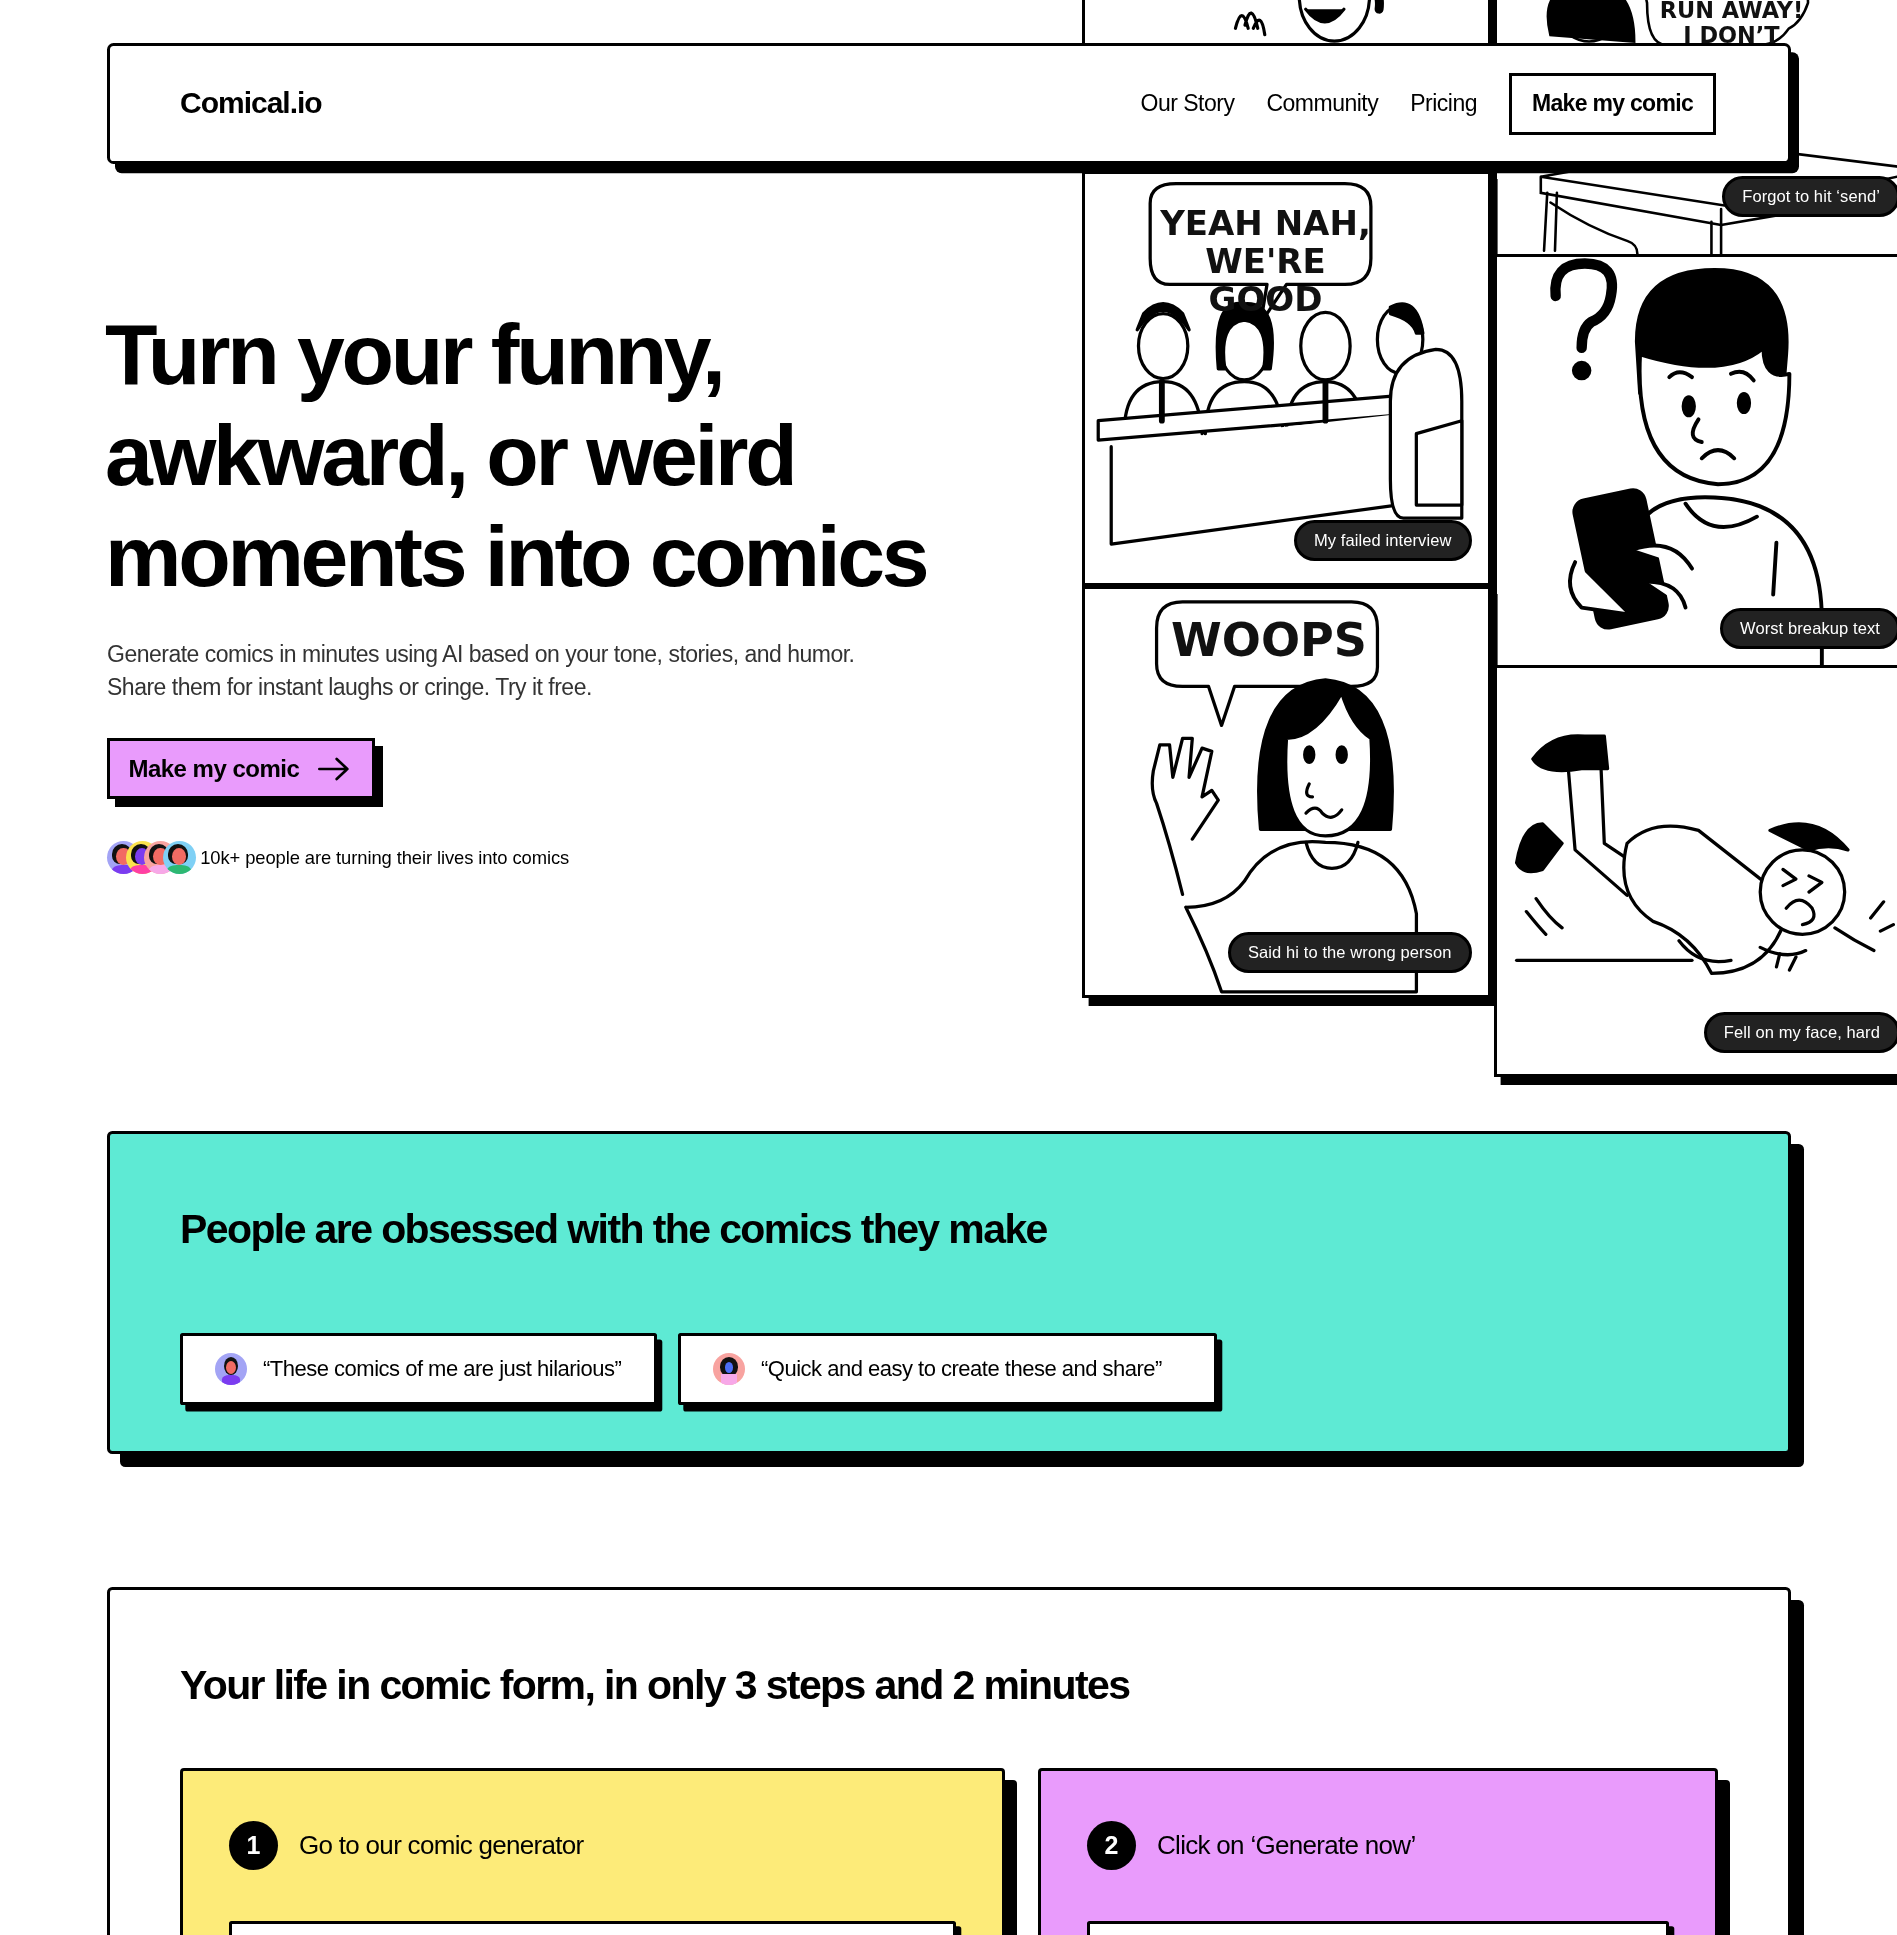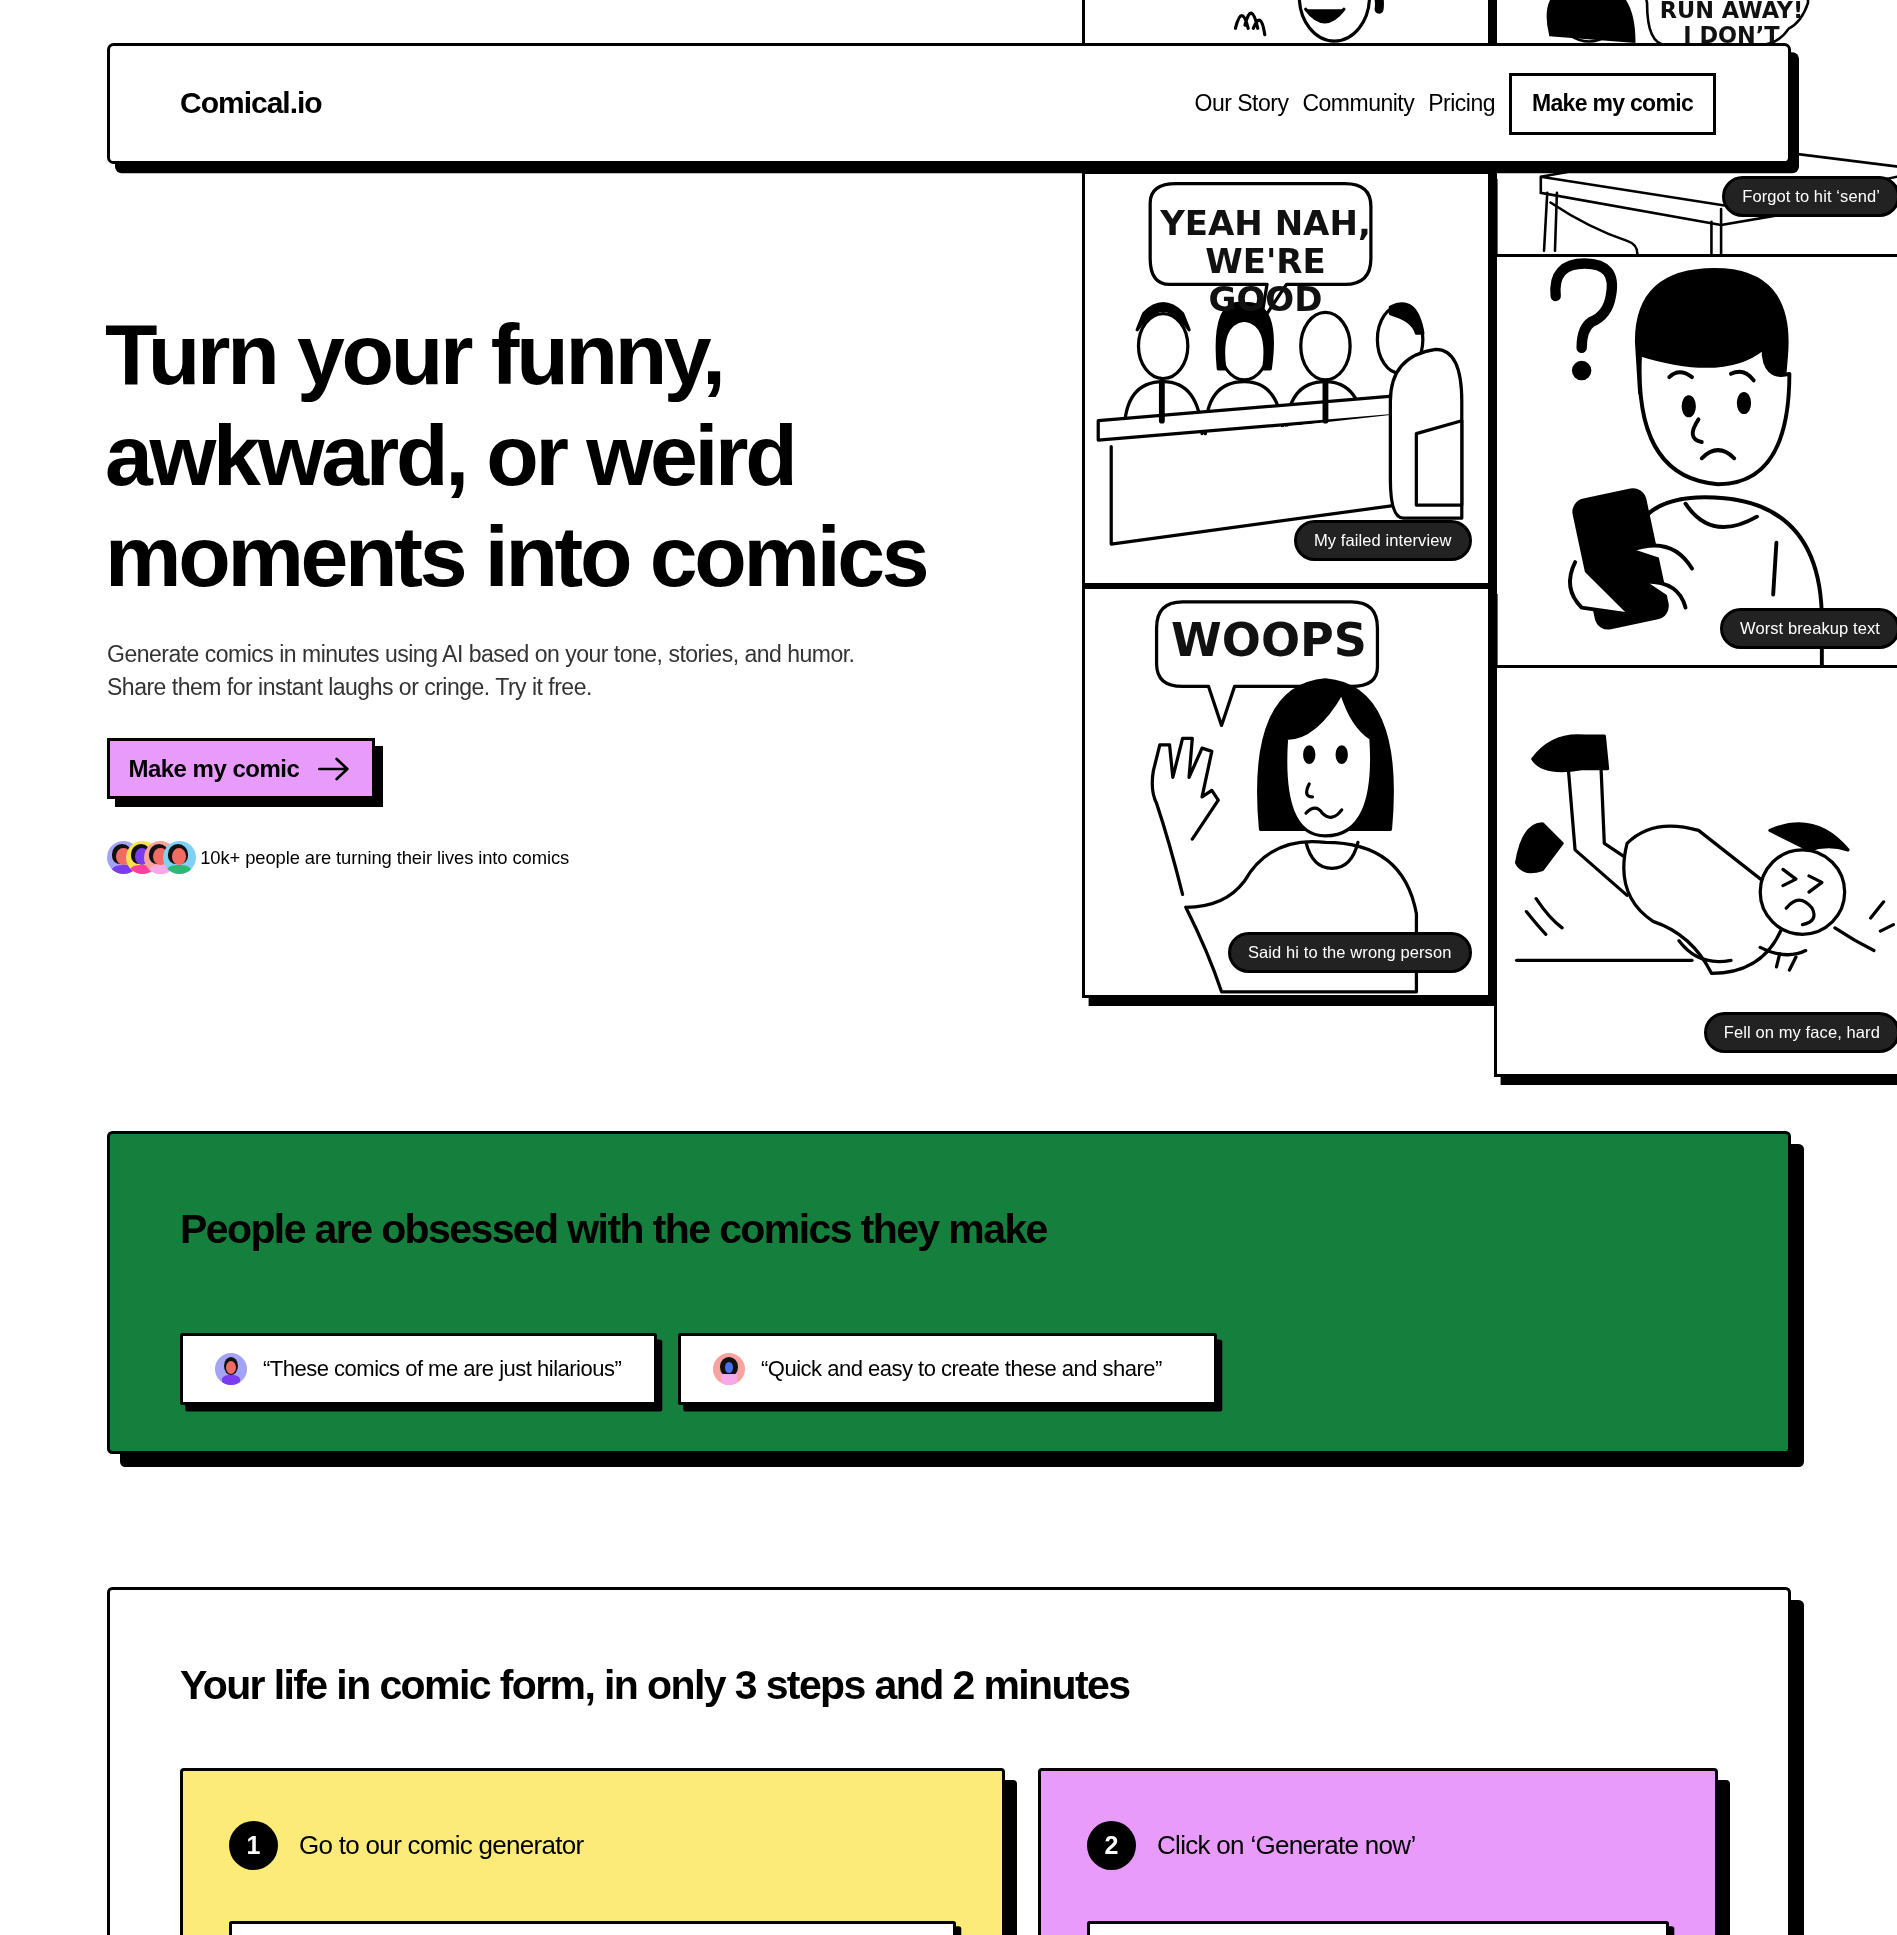--- a/index.html
+++ b/index.html
@@ -22,21 +22,21 @@
     text-align: center; line-height: 1.12; color: #111;
   }
 
   
   .nav {
     position: absolute; left: 107px; top: 43px; width: 1684px; height: 121px;
     background: #fff; border: 3.3px solid #000; border-radius: 6.6px;
     box-shadow: 8px 9.2px 0 #000; z-index: 10;
   }
   .logo { position: absolute; left: 70px; top: 40px; font-size: 30px; font-weight: 700; letter-spacing: -1px; }
-  .nav-links { position: absolute; right: 72px; top: 0; height: 100%; display: flex; align-items: center; gap: 14px; }
+  .nav-links { position: absolute; right: 72px; top: 0; height: 100%; display: flex; align-items: center; gap: 32px; }
   .nav-link { font-size: 23px; letter-spacing: -0.5px; cursor: pointer; }
   .nav-cta {
     border: 3.3px solid #000; padding: 14.5px 20px; font-size: 23px; font-weight: 700; letter-spacing: -0.7px;
     background: #fff; cursor: pointer;
   }
 
   
   .hero-title {
     position: absolute; left: 105px; top: 304px; width: 857px;
     font-size: 86px; font-weight: 700; line-height: 101px; letter-spacing: -3.3px;
@@ -58,21 +58,21 @@
     position: relative;
   }
   .av .head { position: absolute; width: 14.5px; height: 17px; border-radius: 50%; left: 9.2px; top: 6.6px; background: #f26b63; }
   .av .hair { position: absolute; width: 20px; height: 20px; border-radius: 50% 50% 40% 40%; left: 5.3px; top: 2.6px; background: #111; }
   .av .body { position: absolute; width: 24px; height: 13px; border-radius: 40% 40% 0 0; left: 4.6px; top: 24px; }
   .social-text { font-size: 18.4px; margin-left: 10px; letter-spacing: -0.1px; }
 
   
   .love {
     position: absolute; left: 107px; top: 1131px; width: 1684px; height: 323px;
-    background: #15803d; border: 3.3px solid #000; border-radius: 5.3px; box-shadow: 13px 13px 0 #000;
+    background: #5eead4; border: 3.3px solid #000; border-radius: 5.3px; box-shadow: 13px 13px 0 #000;
   }
   .love-title { position: absolute; left: 70px; top: 72px; font-size: 41px; font-weight: 700; letter-spacing: -1.6px; }
   .quotes { position: absolute; left: 70px; top: 174px; display: flex; gap: 21px; margin-top: 25px; }
   .quote {
     background: #fff; border: 3.3px solid #000; border-radius: 2.6px; height: 72px;
     box-shadow: 5.3px 6.6px 0 #000; display: flex; align-items: center; padding: 0 22.4px 0 32px; gap: 16px;
   }
   .quote-text { font-size: 22px; letter-spacing: -0.5px; white-space: nowrap; }
   .qav { width: 32px; height: 32px; border-radius: 50%; position: relative; overflow: hidden; }
 

